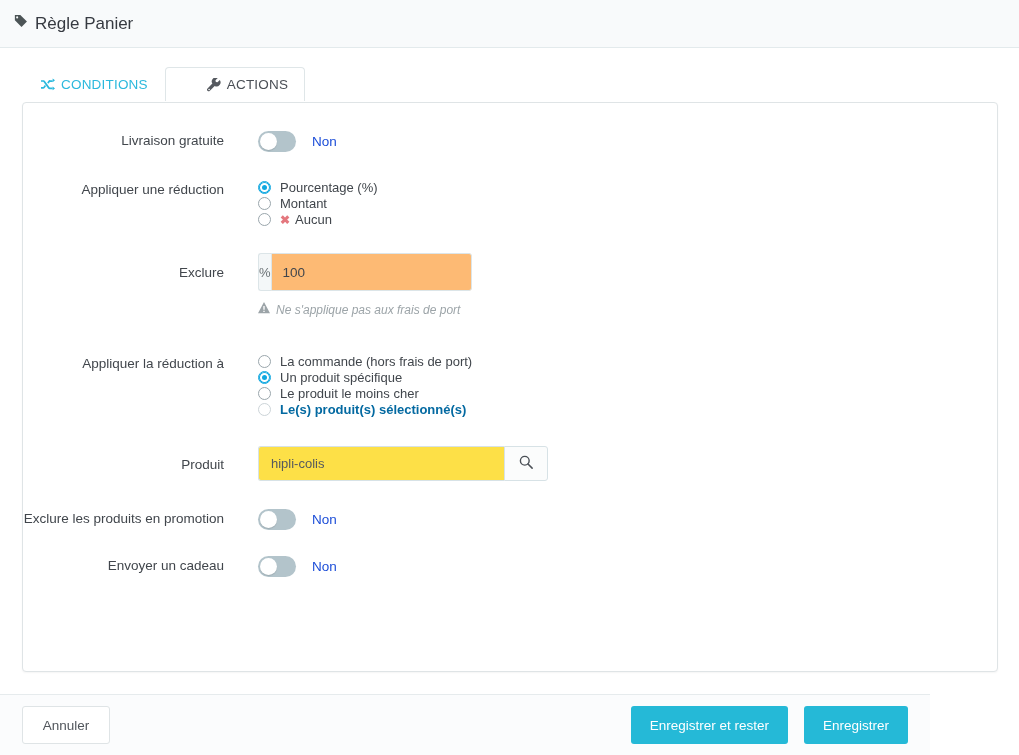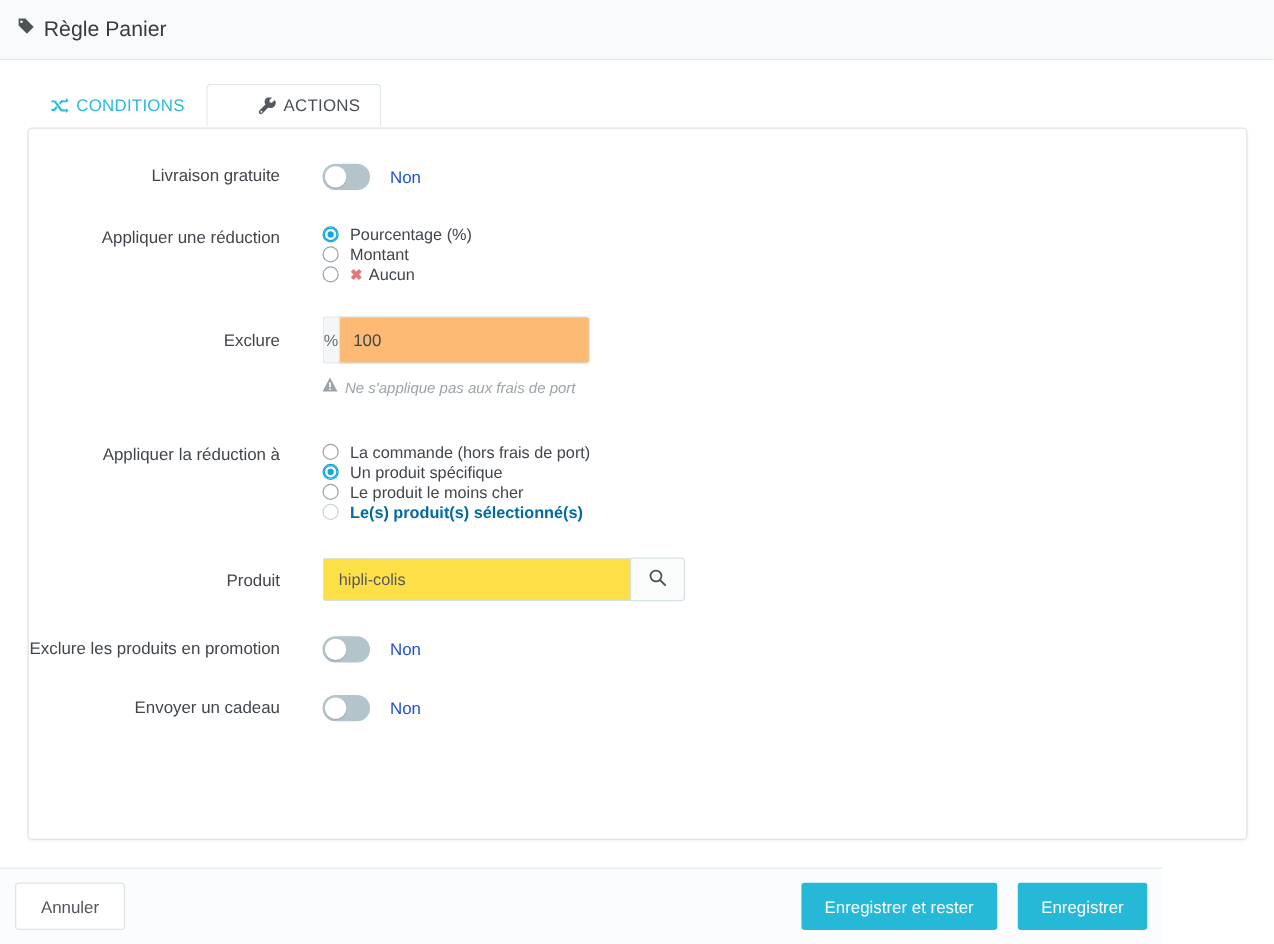--- a/index.html
+++ b/index.html
@@ -207,21 +207,21 @@
 
   
   .footer {
     position: absolute;
     left: 0; top: 694px;
     width: 930px; height: 61px;
     background: #fbfcfd;
     border-top: 1px solid #e6ebed;
     display: flex;
     align-items: center;
-    padding: 0 12px;
+    padding: 0 22px;
   }
   .btn {
     font-size: 13.5px;
     border-radius: 3px;
     cursor: pointer;
     font-family: "Liberation Sans", sans-serif;
     border: 1px solid transparent;
     height: 38px;
     padding: 0 18px;
     display: inline-flex;

